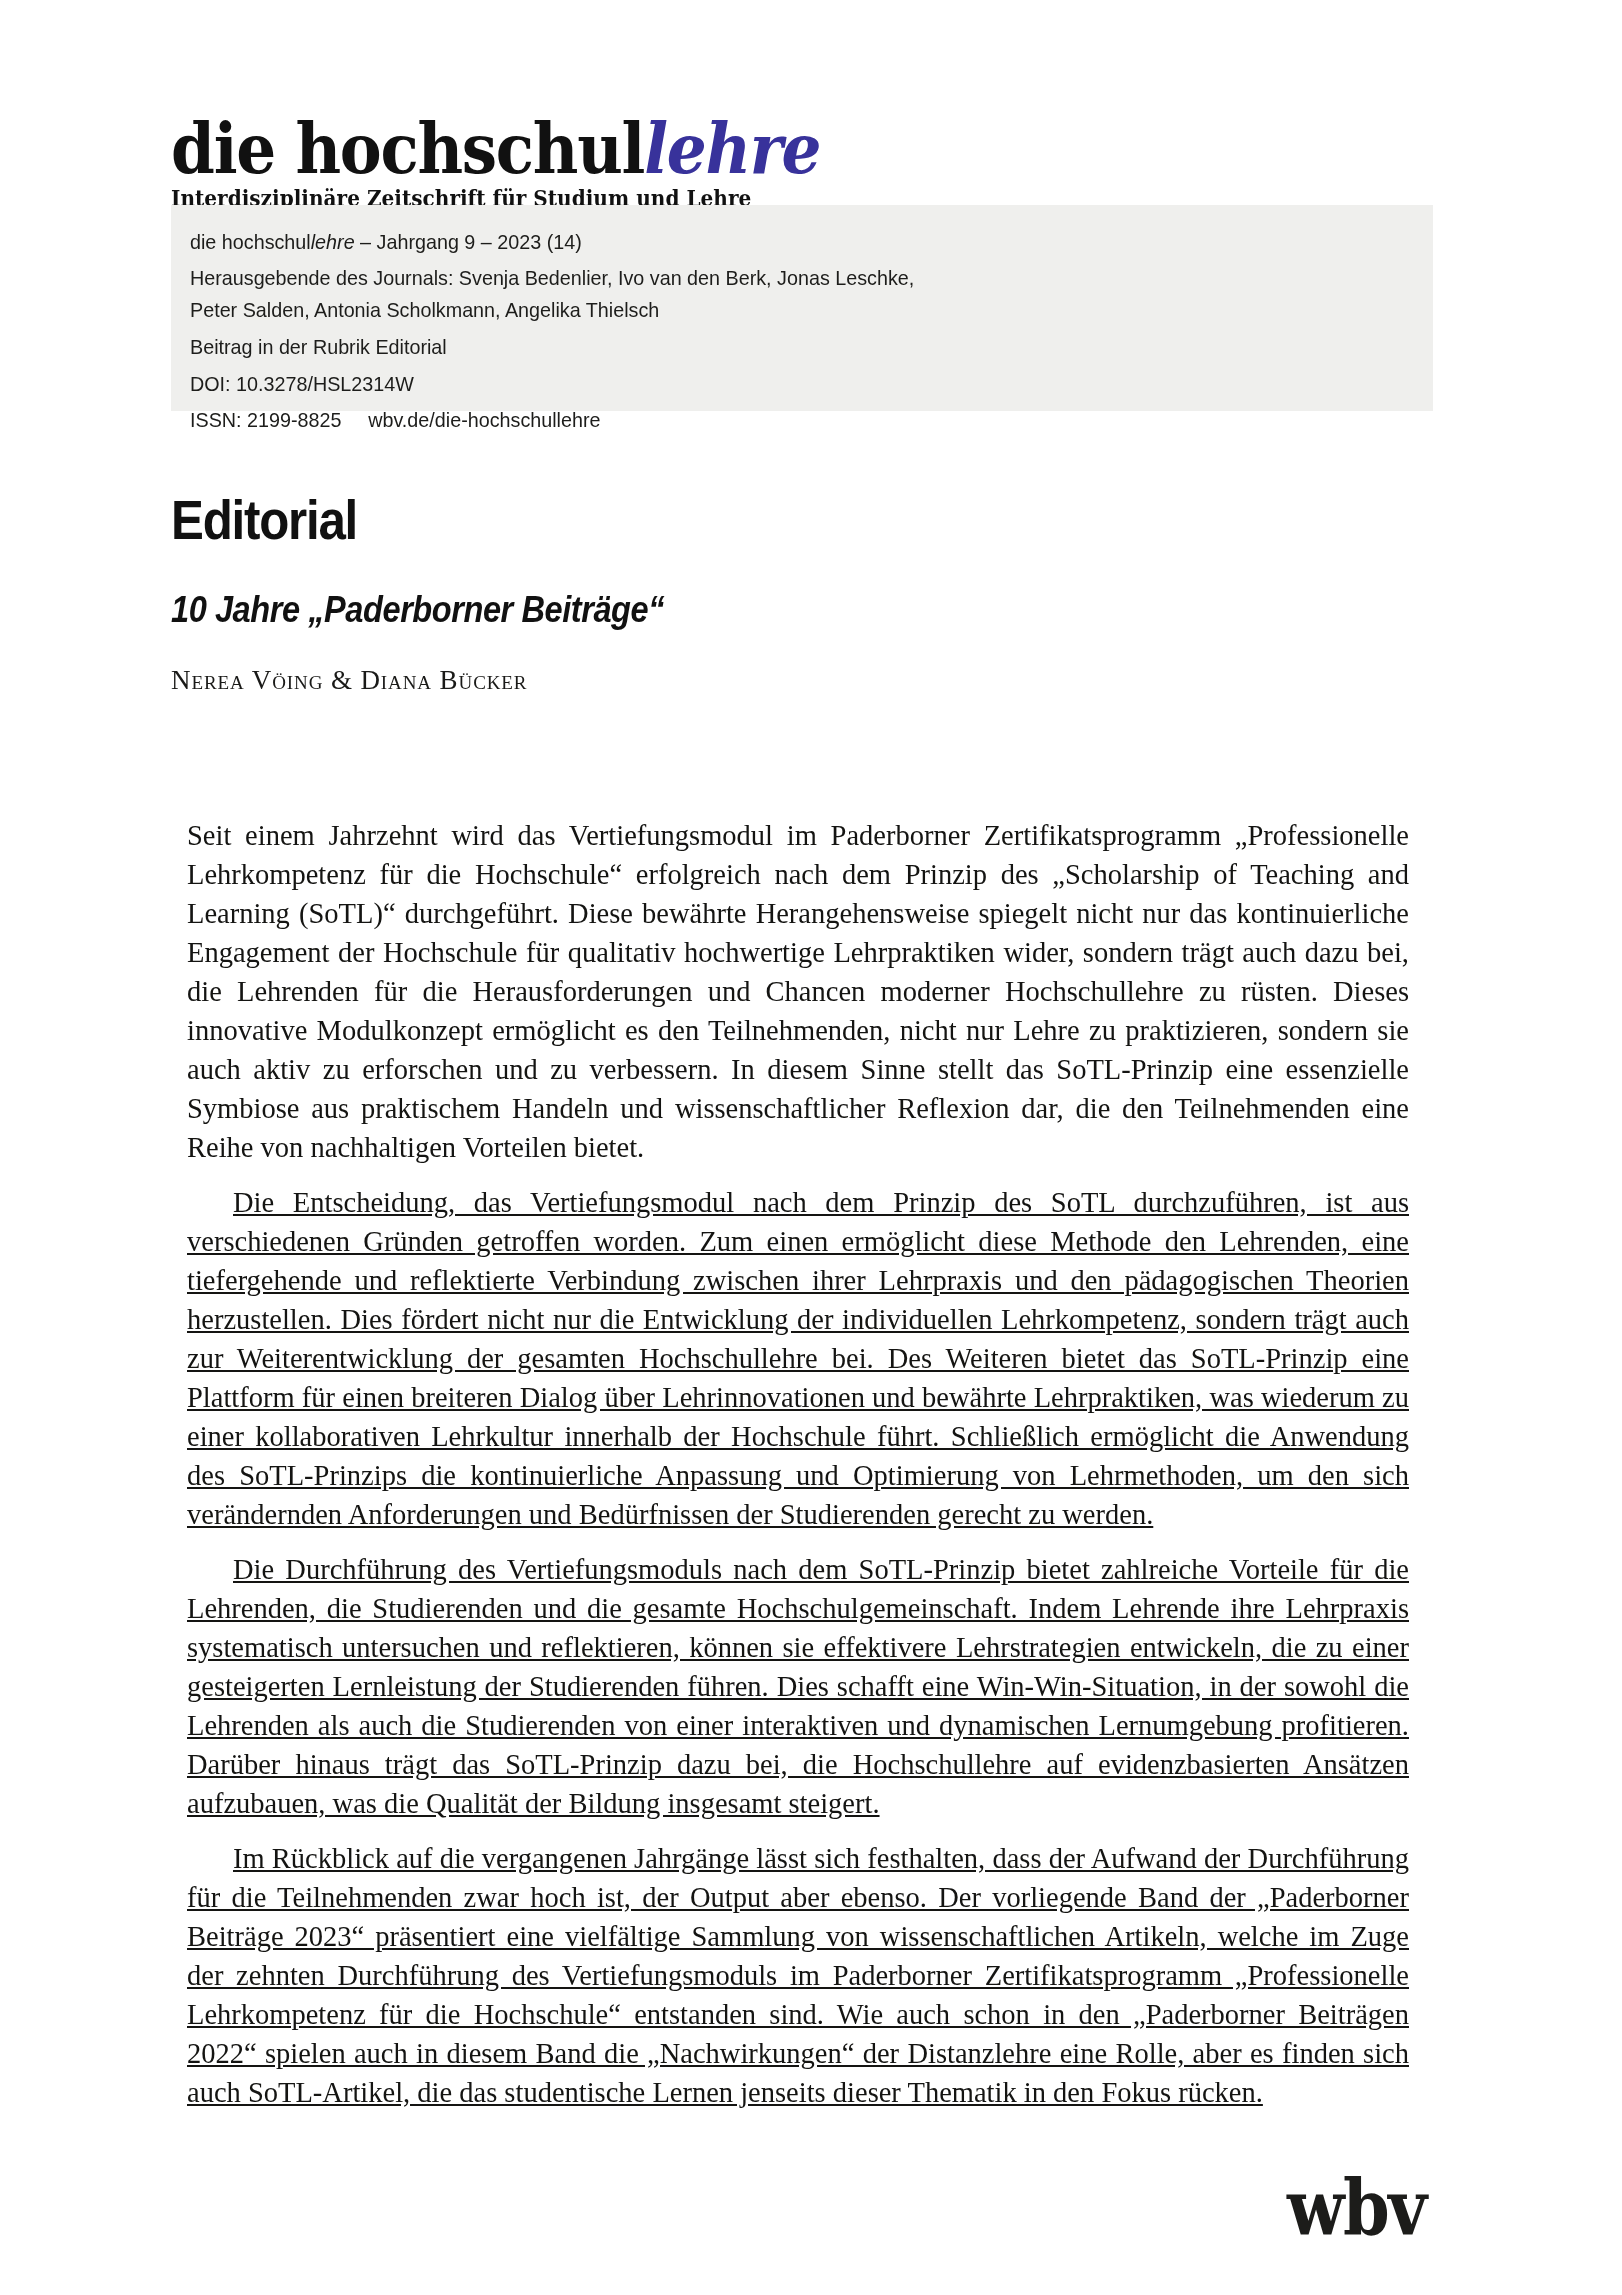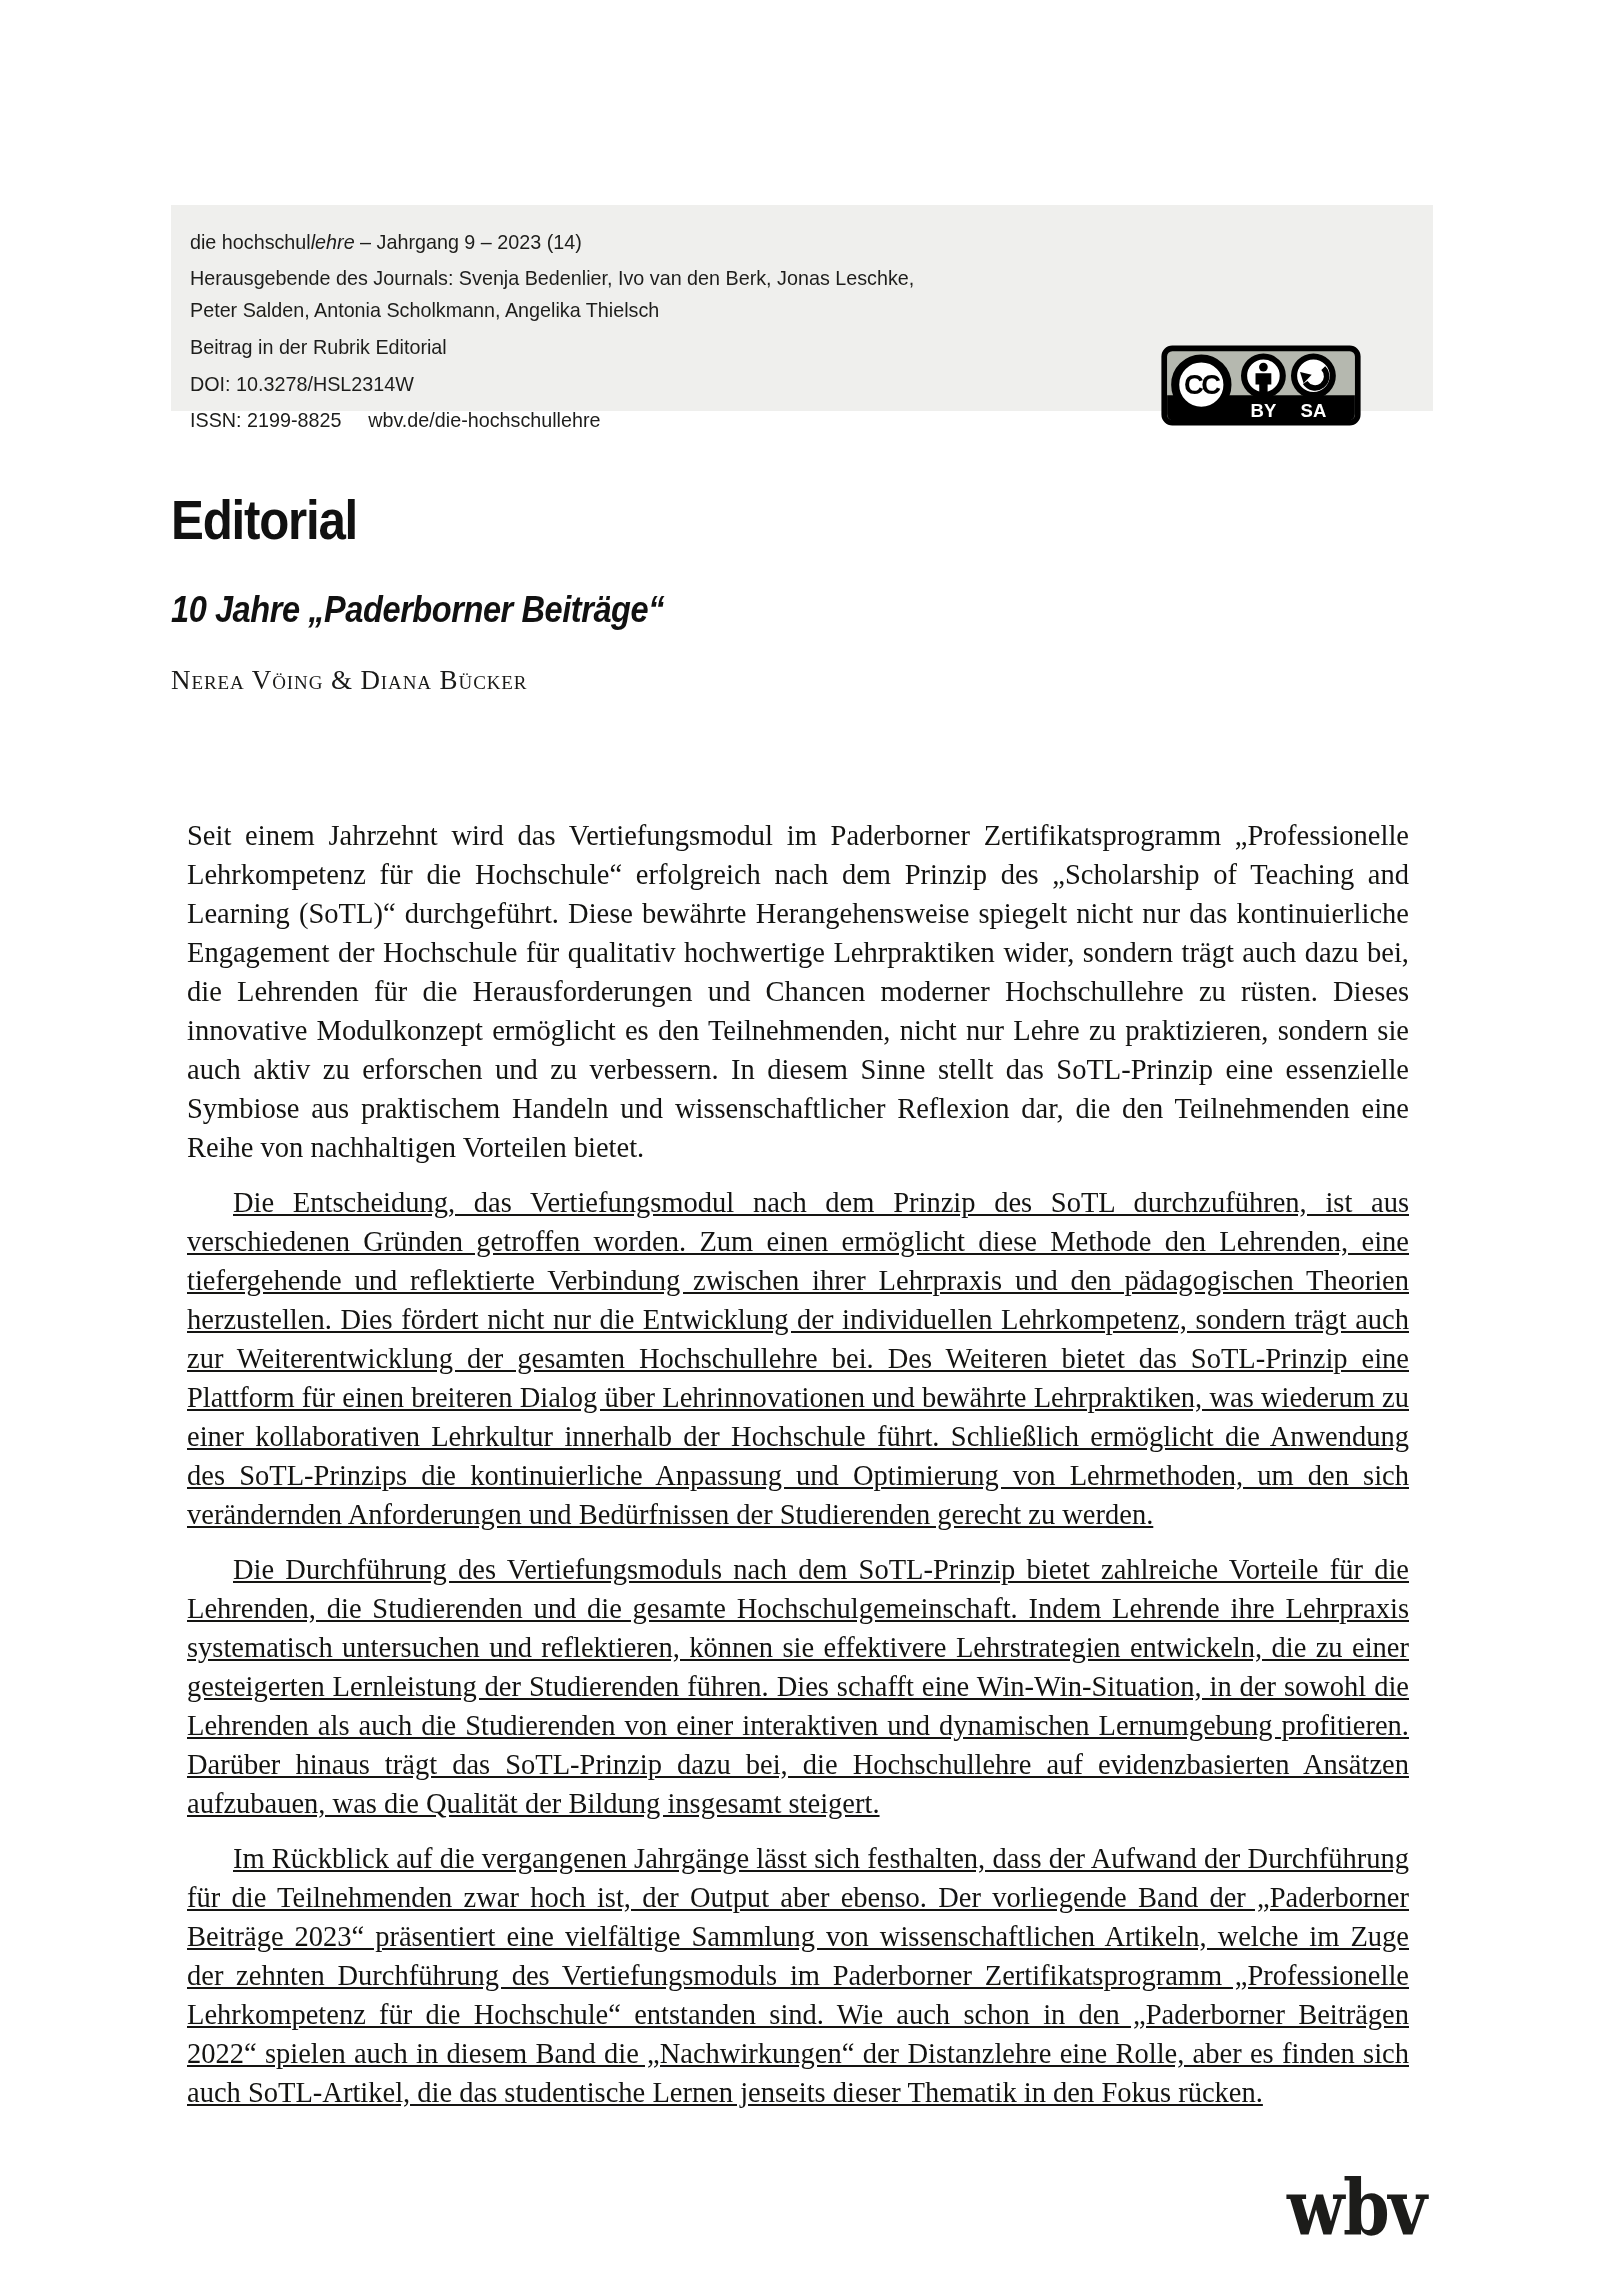--- a/index.html
+++ b/index.html
@@ -148,51 +148,33 @@
     transform: scaleX(0.88);
     transform-origin: 0 0;
     color: #1c1c1a;
   }
 </style>
 </head>
 <body>
 
 <div class="page">
 
+  <div class="masthead">
+    <div class="masthead-title"><span>die hochschul</span><span class="accent">lehre</span></div>
+    <div class="masthead-sub">Interdisziplinäre Zeitschrift für Studium und Lehre</div>
+  </div>
 
   <div class="metabox">
     <div class="mline ml1"><span>die hochschul</span><span class="accent-italic">lehre</span><span> – Jahrgang 9 – 2023 (14)</span></div>
     <div class="mline ml2">Herausgebende des Journals: Svenja Bedenlier, Ivo van den Berk, Jonas Leschke,</div>
     <div class="mline ml3">Peter Salden, Antonia Scholkmann, Angelika Thielsch</div>
     <div class="mline ml4">Beitrag in der Rubrik Editorial</div>
     <div class="mline ml5">DOI: 10.3278/HSL2314W</div>
     <div class="mline ml6"><span>ISSN: 2199-8825</span><span class="url-sep"></span><span>wbv.de/die-hochschullehre</span></div>
 
-    <a class="cc-badge">
-      <svg viewBox="0 0 124 50" xmlns="http://www.w3.org/2000/svg">
-        <rect x="2" y="2" width="120" height="46" rx="5" fill="#b5b8af" stroke="#000000" stroke-width="3.5"></rect>
-        <path d="M3.8 31 H120.2 V42.8 a4 4 0 0 1 -4 4 H7.8 a4 4 0 0 1 -4 -4 Z" fill="#000000"></path>
-        <g>
-          <circle cx="25" cy="24.5" r="16.2" fill="#ffffff" stroke="#000000" stroke-width="5"></circle>
-          <text x="25" y="30.5" text-anchor="middle" font-family="Liberation Sans, sans-serif" font-size="17" font-weight="bold" letter-spacing="-1.5" fill="#000000">CC</text>
-        </g>
-        <g>
-          <circle cx="63.5" cy="19" r="12" fill="#ffffff" stroke="#000000" stroke-width="3.8"></circle>
-          <circle cx="63.5" cy="13.6" r="2.7" fill="#000000"></circle>
-          <path d="M58.6 17.4 h9.8 v7 h-2.3 v5.4 h-5.2 v-5.4 h-2.3 z" fill="#000000"></path>
-        </g>
-        <g>
-          <circle cx="94.5" cy="19" r="12" fill="#ffffff" stroke="#000000" stroke-width="3.8"></circle>
-          <path d="M100.6 14.2 a7.2 7.2 0 1 1 -11.2 8.9" fill="none" stroke="#000000" stroke-width="3.4"></path>
-          <polygon points="86.2,16.6 93.4,18.4 88.4,23.6" fill="#000000"></polygon>
-        </g>
-        <text x="63.5" y="44.6" text-anchor="middle" font-family="Liberation Sans, sans-serif" font-size="11.5" font-weight="bold" fill="#ffffff">BY</text>
-        <text x="94.5" y="44.6" text-anchor="middle" font-family="Liberation Sans, sans-serif" font-size="11.5" font-weight="bold" fill="#ffffff">SA</text>
-      </svg>
-    </a>
   </div>
 
   <div class="section-title">Editorial</div>
   <div class="article-title">10 Jahre „Paderborner Beiträge“</div>
   <div class="authors">Nerea Vöing &amp; Diana Bücker</div>
 
   <div class="body-text">
     <p lang="de">Seit einem Jahrzehnt wird das Vertiefungsmodul im Paderborner Zertifikatsprogramm „Professionelle Lehrkompetenz für die Hochschule“ erfolgreich nach dem Prinzip des „Scholarship of Teaching and Learning (SoTL)“ durchgeführt. Diese bewährte Herangehensweise spiegelt nicht nur das kontinuierliche Engagement der Hochschule für qualitativ hochwertige Lehrpraktiken wider, sondern trägt auch dazu bei, die Lehrenden für die Herausforderungen und Chancen moderner Hochschullehre zu rüsten. Dieses innovative Modulkonzept ermöglicht es den Teilnehmenden, nicht nur Lehre zu praktizieren, sondern sie auch aktiv zu erforschen und zu verbessern. In diesem Sinne stellt das SoTL-Prinzip eine essenzielle Symbiose aus praktischem Handeln und wissenschaftlicher Reflexion dar, die den Teilnehmenden eine Reihe von nachhaltigen Vorteilen bietet.</p>
     <p lang="de" class="indent">Die Entscheidung, das Vertiefungsmodul nach dem Prinzip des SoTL durchzuführen, ist aus verschiedenen Gründen getroffen worden. Zum einen ermöglicht diese Methode den Lehrenden, eine tiefergehende und reflektierte Verbindung zwischen ihrer Lehrpraxis und den pädagogischen Theorien herzustellen. Dies fördert nicht nur die Entwicklung der individuellen Lehrkompetenz, sondern trägt auch zur Weiterentwicklung der gesamten Hochschullehre bei. Des Weiteren bietet das SoTL-Prinzip eine Plattform für einen breiteren Dialog über Lehrinnovationen und bewährte Lehrpraktiken, was wiederum zu einer kollaborativen Lehrkultur innerhalb der Hochschule führt. Schließlich ermöglicht die Anwendung des SoTL-Prinzips die kontinuierliche Anpassung und Optimierung von Lehrmethoden, um den sich verändernden Anforderungen und Bedürfnissen der Studierenden gerecht zu werden.</p>
     <p lang="de" class="indent">Die Durchführung des Vertiefungsmoduls nach dem SoTL-Prinzip bietet zahlreiche Vorteile für die Lehrenden, die Studierenden und die gesamte Hochschulgemeinschaft. Indem Lehrende ihre Lehrpraxis systematisch untersuchen und reflektieren, können sie effektivere Lehrstrategien entwickeln, die zu einer gesteigerten Lernleistung der Studierenden führen. Dies schafft eine Win-Win-Situation, in der sowohl die Lehrenden als auch die Studierenden von einer interaktiven und dynamischen Lernumgebung profitieren. Darüber hinaus trägt das SoTL-Prinzip dazu bei, die Hochschullehre auf evidenzbasierten Ansätzen aufzubauen, was die Qualität der Bildung insgesamt steigert.</p>

